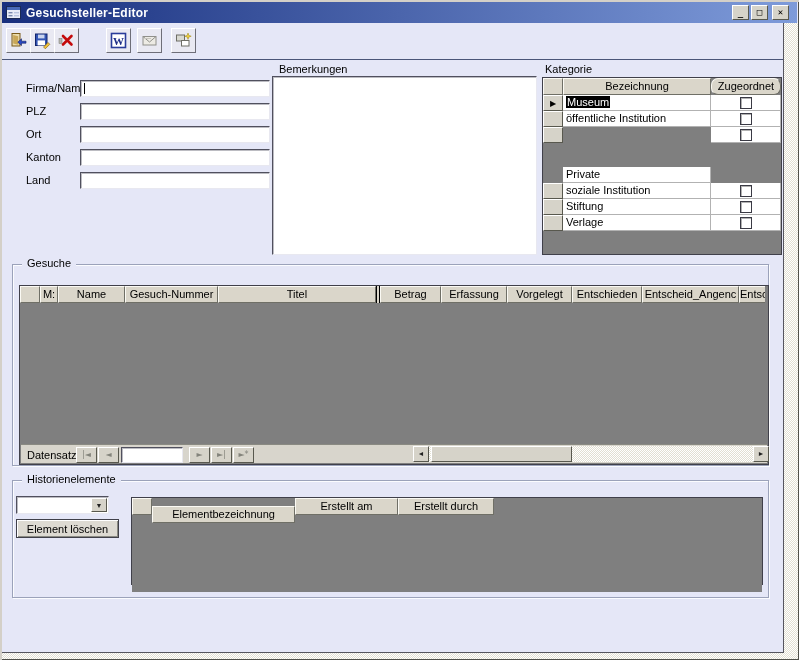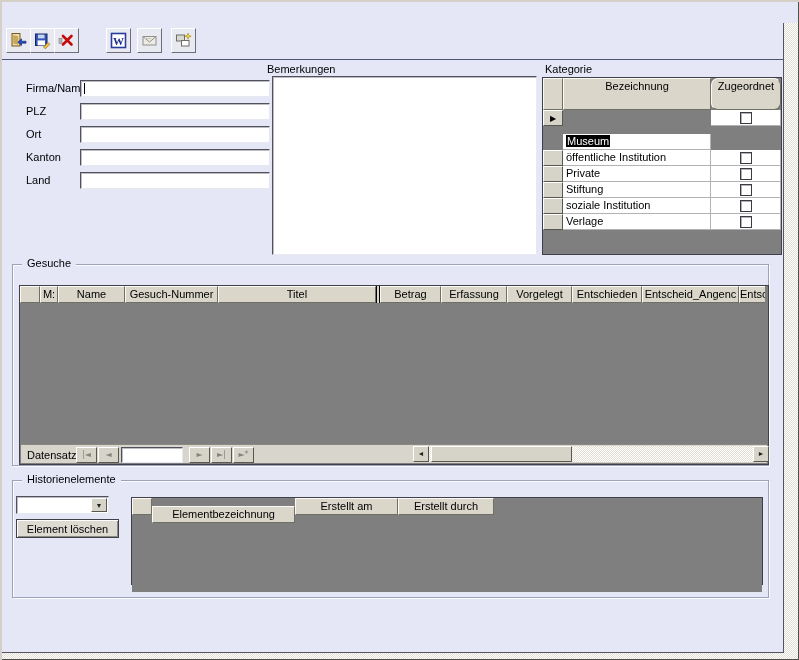--- a/index.html
+++ b/index.html
@@ -41,21 +41,21 @@
 
   
   .sheet { position:absolute; background:#7F7F7F; border:1px solid #40404A; }
   .srow { display:flex; }
   .cell { height:16px; background:#fff; border-right:1px solid #B2B2B2; border-bottom:1px solid #B2B2B2;
           padding:1px 0 0 3px; overflow:hidden; white-space:nowrap; }
   .hcell { height:17px; background:#DAD6CA; border:1px solid; border-color:#FBFAF4 #6F6F66 #6F6F66 #FBFAF4;
            text-align:center; overflow:hidden; white-space:nowrap; padding-top:1px; }
   .selcell { background:#D6D3C9; border:1px solid; border-color:#FFFFFF #58584E #58584E #FFFFFF;
              width:20px; flex:0 0 20px; height:16px; text-align:center; font-size:8px; line-height:15px; padding:0; }
-  .selhdr { height:32px; }
+  .selhdr { height:17px; }
   .chk { width:12px; height:12px; background:#fff; border:1px solid #3A3A44;
          box-shadow:inset 1px 1px 0 rgba(0,0,0,.3); margin:1px auto 0 auto; }
   .hl { background:#000; color:#fff; padding:0 1px; }
 
   
   .groupbox { position:absolute; border:1px solid #9BA2BA;
               box-shadow:inset 1px 1px 0 #FBFCFF, 1px 1px 0 #FBFCFF; }
   .legend { position:absolute; top:-8px; left:9px; background:#E5E7F7; padding:0 5px; height:14px; }
 
   
@@ -100,20 +100,36 @@
   .win-border-v { position:absolute; left:796px; top:0; width:2px; height:660px; background:#50504A; }
   .edge-line-h { position:absolute; left:0; top:650px; width:782px; height:1px; background:#55555E; }
   .htrack { position:absolute; left:0; top:651px; width:796px; height:6px; }
   .win-border-h { position:absolute; left:0; top:657px; width:799px; height:2px; background:#50504A; }
 </style>
 </head>
 <body>
 
 <div class="window">
 
+  <div class="titlebar">
+    <svg class="title-icon" viewBox="0 0 15 13">
+      <rect x="0.5" y="0.5" width="14" height="12" fill="#E8ECF8" stroke="#1A2A55"></rect>
+      <rect x="1" y="1" width="13" height="3" fill="#4A6AB8"></rect>
+      <rect x="2.5" y="6" width="4" height="1.4" fill="#7A8AB0"></rect>
+      <rect x="2.5" y="9" width="4" height="1.4" fill="#7A8AB0"></rect>
+      <rect x="8" y="6" width="5" height="1.4" fill="#B8C4E0"></rect>
+      <rect x="8" y="9" width="5" height="1.4" fill="#B8C4E0"></rect>
+    </svg>
+    <span class="title-text">Gesuchsteller-Editor</span>
+    <div class="win-btns">
+      <button class="wbtn" style="line-height:8px;">_</button>
+      <button class="wbtn">□</button>
+      <button class="wbtn close">✕</button>
+    </div>
+  </div>
 
   <div class="toolbar">
     <button class="tbtn" style="left:4px;">
       <svg width="17" height="17" viewBox="0 0 17 17">
         <rect x="2" y="1.5" width="8" height="12.5" fill="#EBDCAC" stroke="#7A5A18"></rect>
         <path d="M3.2 3 L8.2 4.3 V12.8 L3.2 11.6 Z" fill="#C9A758"></path>
         <path d="M16 9.2 H11.5 V6.8 L7.8 10.2 L11.5 13.6 V11.2 H16 Z" fill="#2A48C4" stroke="#101E60" stroke-width="0.6"></path>
       </svg>
     </button>
     <button class="tbtn" style="left:28px;">
@@ -162,61 +178,61 @@
 
   <span class="flabel" style="top:126px;">Ort</span>
   <input class="finput sunken" style="top: 124px;" value="">
 
   <span class="flabel" style="top:149px;">Kanton</span>
   <input class="finput sunken" style="top: 147px;" value="">
 
   <span class="flabel" style="top:172px;">Land</span>
   <input class="finput sunken" style="top: 170px;" value="">
 
-  <span class="flabel" style="left:265px; top:61px;">Bemerkungen</span>
+  <span class="flabel" style="left:277px; top:61px;">Bemerkungen</span>
   <textarea class="sunken" style="position: absolute; left: 270px; top: 74px; width: 265px; height: 179px; resize: none; font-family: &quot;Liberation Sans&quot;, sans-serif; font-size: 11px; outline: none;" value=""></textarea>
 
   <span class="flabel" style="left:543px; top:61px;">Kategorie</span>
   <div class="sheet" style="left:540px; top:75px; width:240px; height:178px;">
     <div class="srow">
       <div class="hcell selhdr" style="width:20px; flex:0 0 20px;"></div>
       <div class="hcell selhdr" style="width:148px;">Bezeichnung</div>
       <div class="hcell selhdr" style="width:70px;border-radius:7px;">Zugeordnet</div>
     </div>
     <div class="srow">
       <div class="selcell">▶</div>
-      <div class="cell" style="width:148px;margin-top:24px;"><span class="hl">Museum</span></div>
+      <div class="cell" style="width:148px;"><span class="hl">Museum</span></div>
       <div class="cell" style="width:70px; padding:1px 0 0 0;">
           <div class="chk"></div>
         </div>
     </div>
     <div class="srow">
       <div class="selcell"></div>
       <div class="cell" style="width:148px;">öffentliche Institution</div>
       <div class="cell" style="width:70px; padding:1px 0 0 0;">
           <div class="chk"></div>
         </div>
     </div>
     <div class="srow">
       <div class="selcell"></div>
-      <div class="cell" style="width:148px;">Private</div>
+      <div class="cell" style="width:148px;margin-top:40px;">Private</div>
+      <div class="cell" style="width:70px; padding:1px 0 0 0;">
+          <div class="chk"></div>
+        </div>
+    </div>
+    <div class="srow">
+      <div class="selcell"></div>
+      <div class="cell" style="width:148px;">soziale Institution</div>
       <div class="cell" style="width:70px; padding:1px 0 0 0;">
           <div class="chk"></div>
         </div>
     </div>
     <div class="srow">
       <div class="selcell"></div>
       <div class="cell" style="width:148px;">Stiftung</div>
-      <div class="cell" style="width:70px; padding:1px 0 0 0;">
-          <div class="chk"></div>
-        </div>
-    </div>
-    <div class="srow">
-      <div class="selcell"></div>
-      <div class="cell" style="width:148px;">soziale Institution</div>
       <div class="cell" style="width:70px; padding:1px 0 0 0;">
           <div class="chk"></div>
         </div>
     </div>
     <div class="srow">
       <div class="selcell"></div>
       <div class="cell" style="width:148px;">Verlage</div>
       <div class="cell" style="width:70px; padding:1px 0 0 0;">
           <div class="chk"></div>
         </div>

